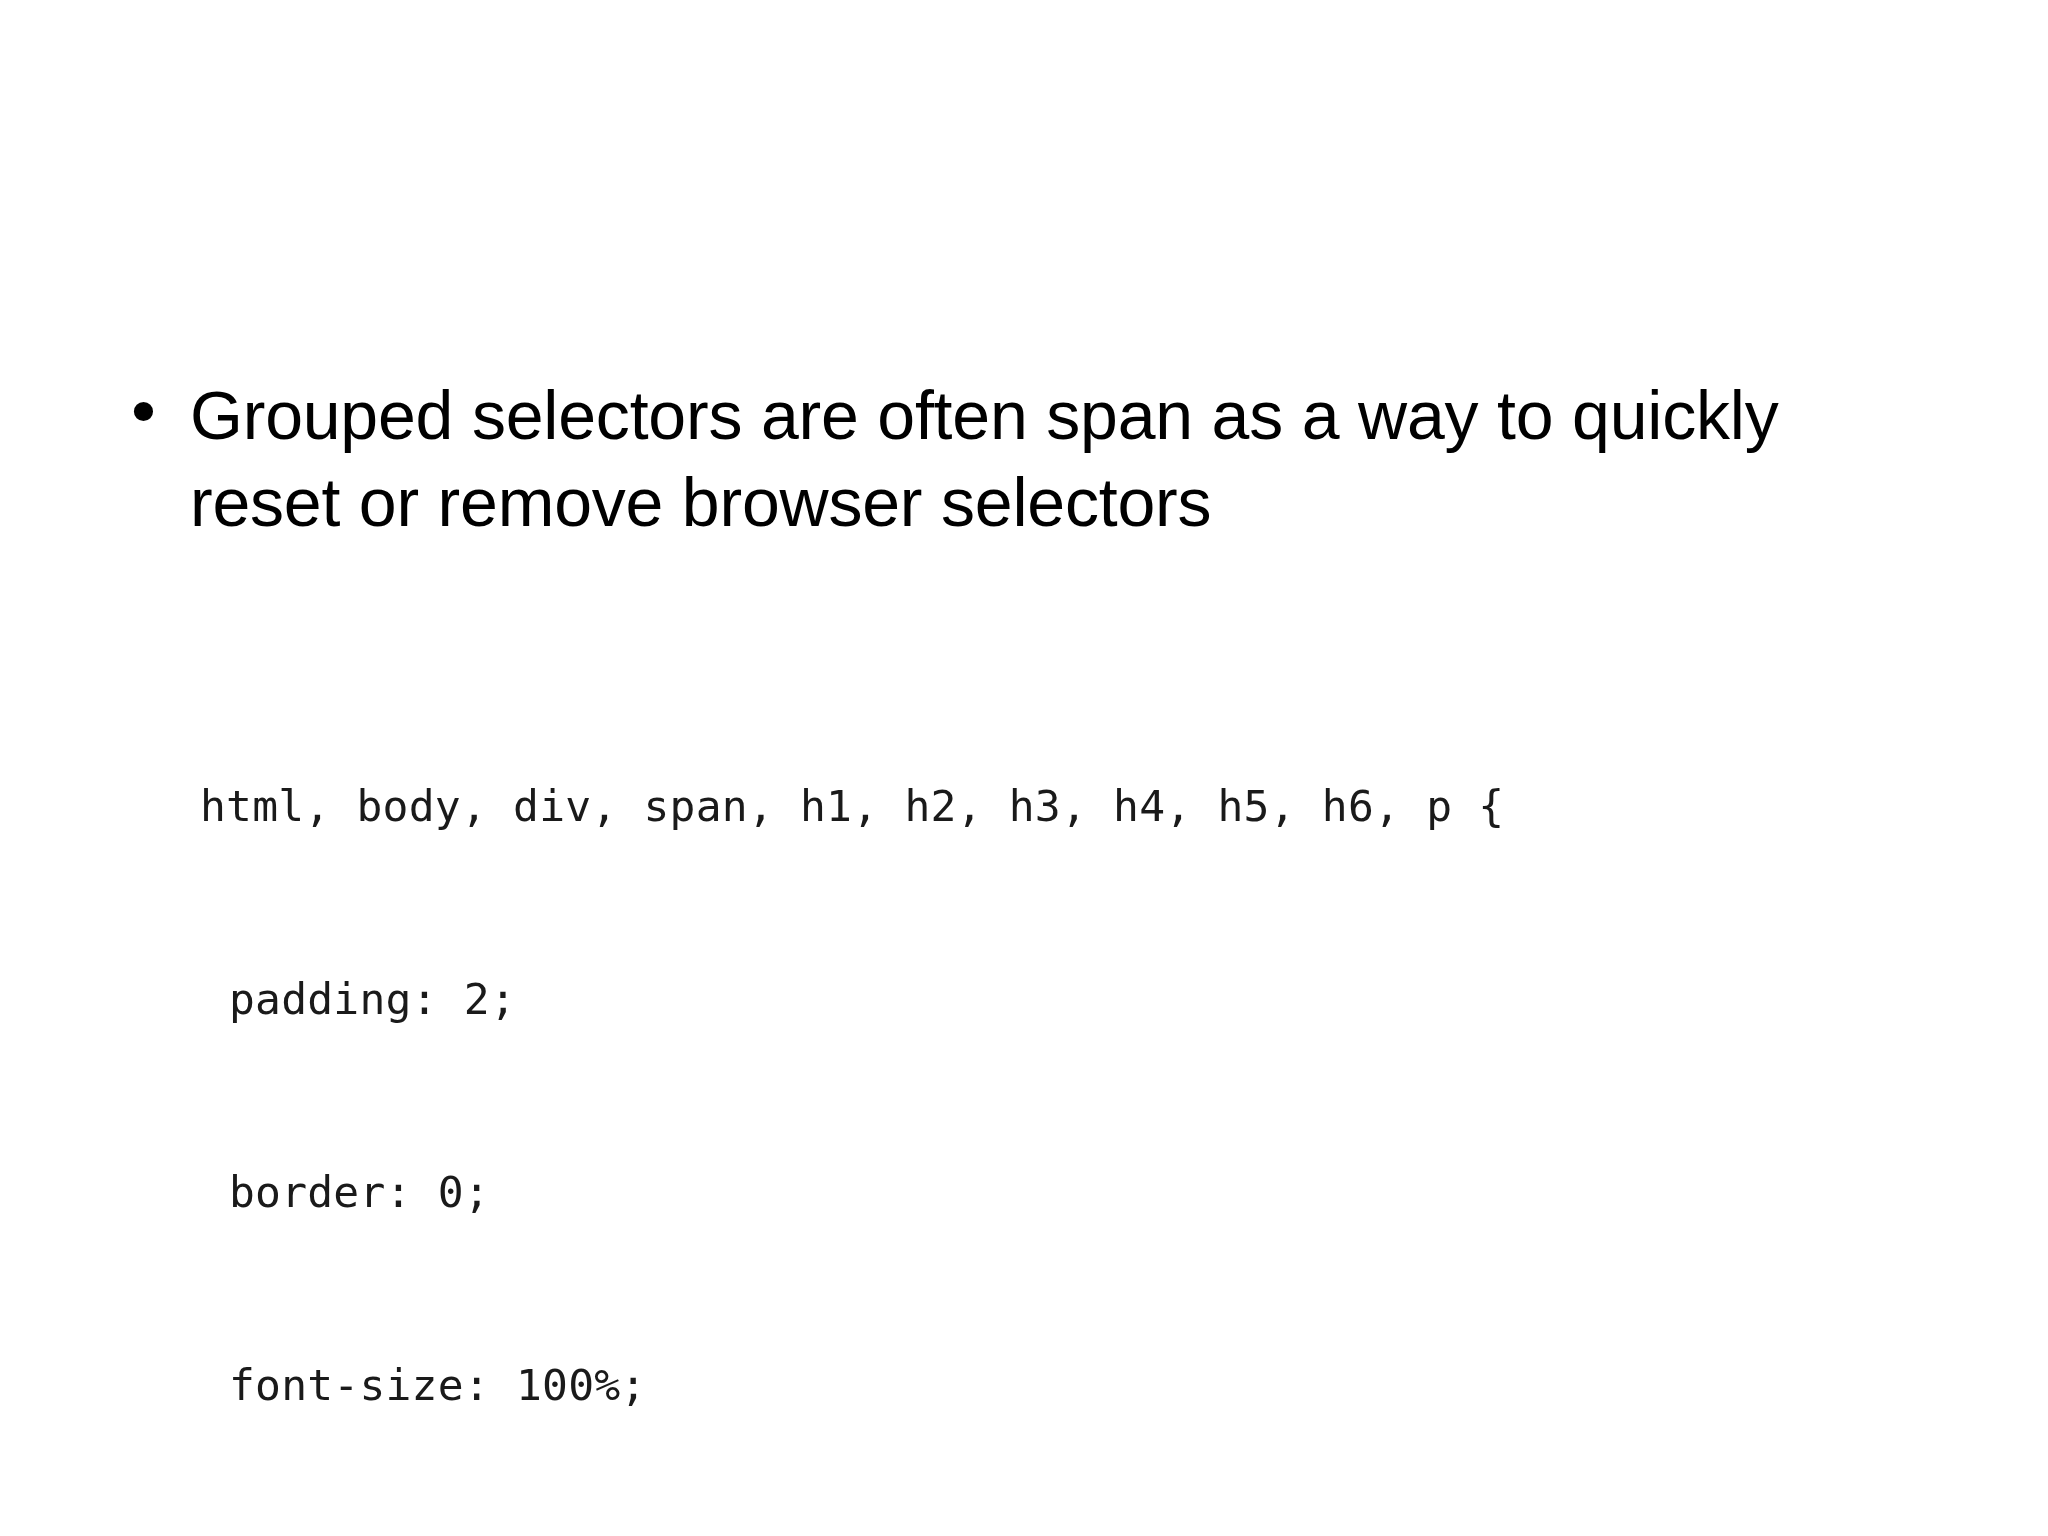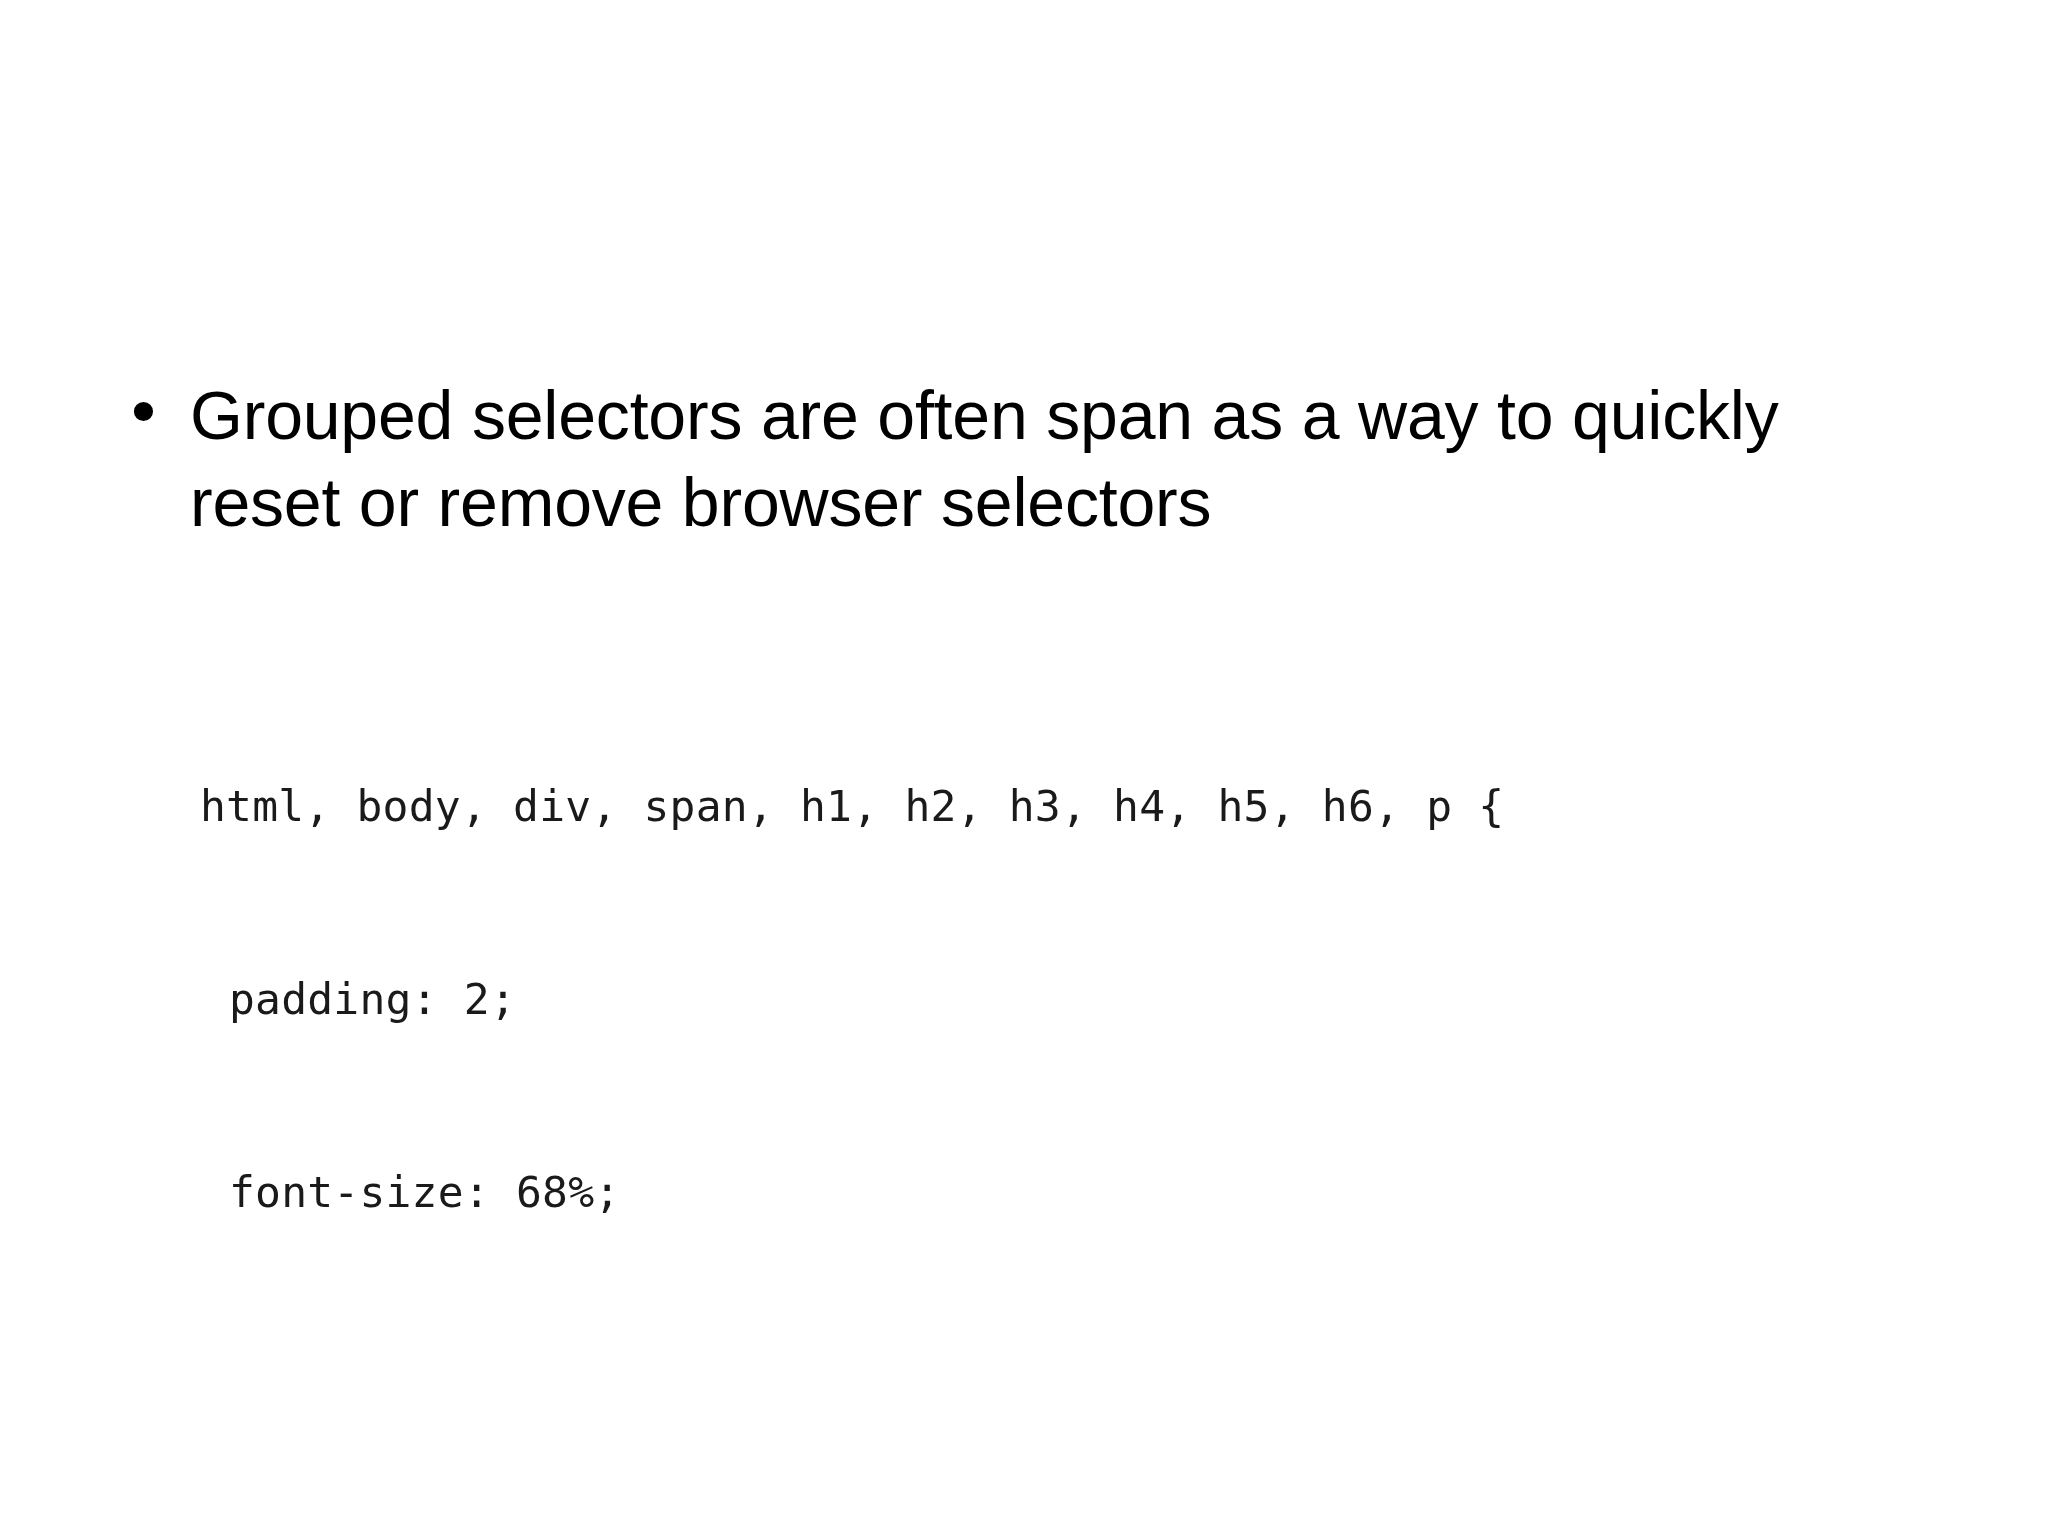--- a/index.html
+++ b/index.html
@@ -93,18 +93,19 @@
   <div id="bullet-block">
     <div class="bullet-row">
       <span class="bullet-marker">•</span>
       <span class="bullet-text"><span>Grouped selectors are often span as a way to quickly </span><b>reset or remove</b><span> browser selectors</span></span>
     </div>
   </div>
 
   <div id="code-block">
     <span class="code-line">html, body, div, span, h1, h2, h3, h4, h5, h6, p {</span>
     <span class="code-line indent">padding: 2;</span>
-    <span class="code-line indent">font-size: 68%;</span>
+    <span class="code-line indent">border: 0;</span>
+    <span class="code-line indent">font-size: 100%;</span>
     
     
   </div>
 
 </div>
 
 </body></html>

